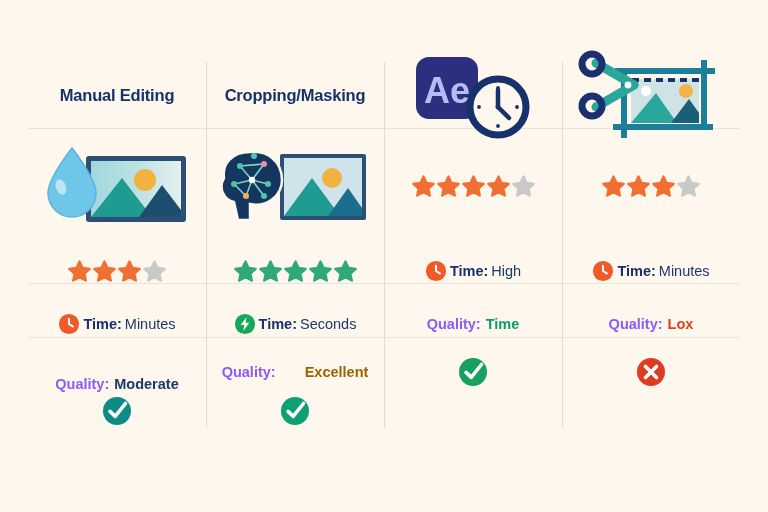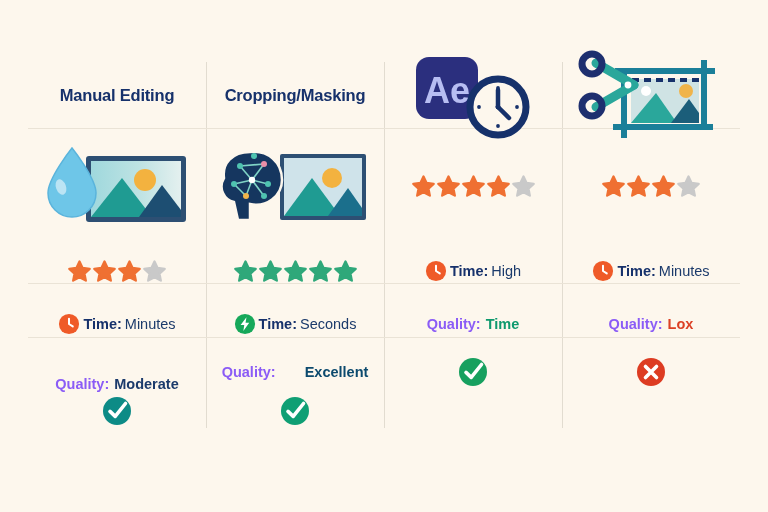--- a/index.html
+++ b/index.html
@@ -393,21 +393,21 @@
     </div>
     <div class="cell">
       <div class="quality">
         <span class="quality-label">Quality:</span>
         <span class="quality-value plain" style="color: rgb(27, 58, 107);">Moderate</span>
       </div>
     </div>
     <div class="cell">
       <div class="quality">
         <span class="quality-label">Quality:</span>
-        <span class="quality-value" style="color: #0c4a6e; margin-left: 24px;">Excellent</span>
+        <span class="quality-value" style="color: #a16207; margin-left: 24px;">Excellent</span>
       </div>
     </div>
 
     <div class="cell">
       <span class="verdict"><svg viewBox="0 0 34 34" width="34" height="34">
             <circle cx="17" cy="17" r="14" fill="#17a05f"></circle>
             <path d="M10 17.4 L15.2 22.4 L25.5 9.5" stroke="#ffffff" stroke-width="3.6" stroke-linecap="round" stroke-linejoin="round" fill="none"></path>
           </svg></span>
     </div>
     <div class="cell">

